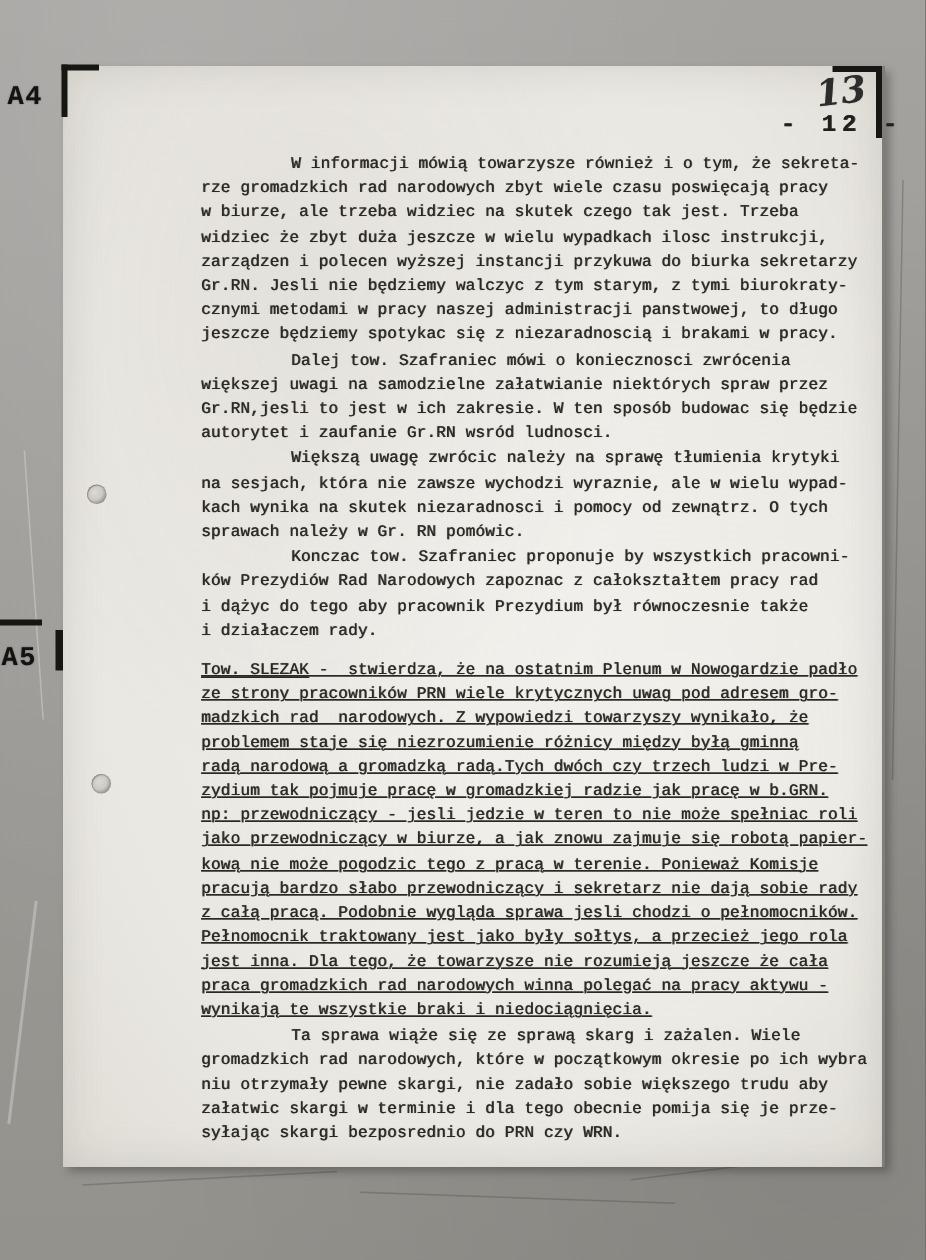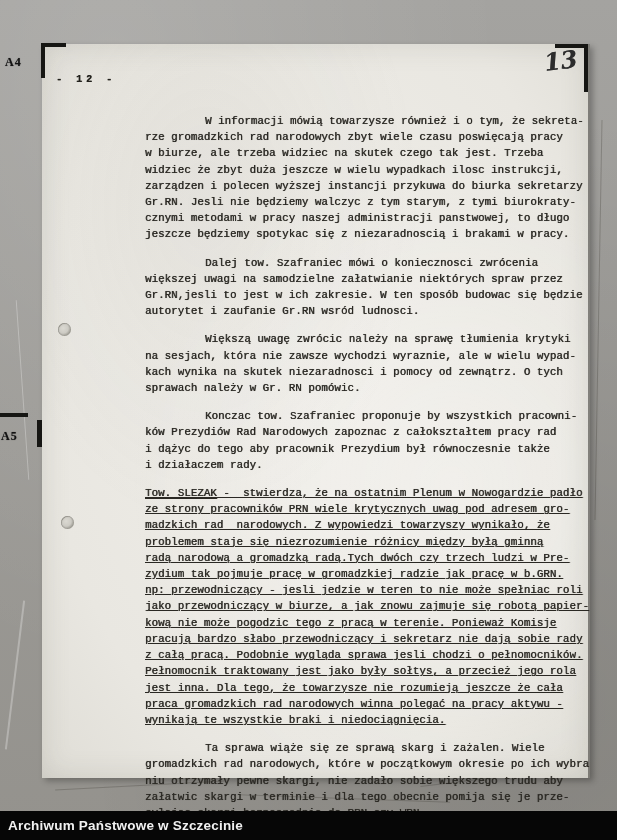--- a/index.html
+++ b/index.html
@@ -16,45 +16,45 @@
   .paper{
     position:absolute;left:42px;top:44px;width:546px;height:734px;
     background:
       radial-gradient(ellipse at 30% 22%, rgba(120,118,110,0.07), rgba(0,0,0,0) 40%),
       radial-gradient(ellipse at 75% 60%, rgba(255,255,255,0.25), rgba(255,255,255,0) 55%),
       radial-gradient(ellipse at 50% 45%, #f0eee9 0%, #e9e7e1 70%, #dfddd6 100%);
     border-right:2px solid rgba(45,44,40,0.55);
     box-shadow:3px 3px 6px rgba(0,0,0,0.28), inset 0 0 28px rgba(105,103,96,0.18);
   }
   .typed-header{
-    position:absolute;top:30px;left:0;width:100%;text-align:left;
+    position:absolute;top:30px;left:0;width:100%;text-align:right;
     transform:translateX(14px);
-    font-family:"Liberation Mono", monospace;font-weight:bold;font-size:10px;
+    font-family:"Liberation Mono", monospace;font-weight:bold;font-size:16px;
     letter-spacing:4px;color:#21201b;
     text-shadow:0.6px 0 0 rgba(33,32,27,0.8);
   }
   .typed-body{
     position:absolute;left:91px;top:57px;width:462px;
     font-family:"Liberation Mono", monospace;font-size:10.8px;line-height:16.2px;
     letter-spacing:0.05px;color:#2a2823;white-space:pre;
     text-shadow:0.45px 0 0 rgba(42,40,35,0.75), 0 0 1px rgba(42,40,35,0.22);
   }
-  .para{margin:12px;}
+  .para{margin:1px;}
   .para.gap{margin-top:10px;text-decoration:underline;}
   .line.indent{padding-left:60px;}
   .speaker{text-decoration:underline;text-underline-offset:2px;}
   .handwritten-number{
     position:absolute;left:544px;top:46px;
     font-family:"DejaVu Serif", serif;font-style:italic;font-weight:bold;
     font-size:24px;color:#2c2c2c;transform:rotate(-7deg);
     text-shadow:0 0 0.5px rgba(40,40,40,0.6);
   }
   .frame-label{
-    position:absolute;font-family:Liberation Serif, serif;font-weight:bold;
-    font-size:12px;color:#121212;letter-spacing:1px;
+    position:absolute;font-family:Liberation Mono, monospace;font-weight:bold;
+    font-size:18px;color:#121212;letter-spacing:1px;
     text-shadow:0 0 1px rgba(10,10,10,0.55);
   }
   .label-a4{left:5px;top:55px;}
   .label-a5{left:1px;top:429px;}
   .mark{position:absolute;background:#161613;}
   .hole-punch{
     position:absolute;width:13px;height:13px;border-radius:50%;
     background:radial-gradient(circle at 40% 40%, #dbd9d2 0%, #cdcbc4 45%, #8d8b83 78%, #b7b5ae 100%);
     box-shadow:inset 0.5px 0.5px 1px rgba(60,58,52,0.6);
   }
@@ -92,17 +92,14 @@
   <div class="mark" style="left:555px;top:44px;width:33px;height:4px;"></div>
   <div class="mark" style="left:584px;top:44px;width:4px;height:48px;"></div>
   <div class="mark" style="left:0px;top:413px;width:28px;height:4px;"></div>
   <div class="mark" style="left:37px;top:420px;width:5px;height:27px;"></div>
 
   <div class="frame-label label-a4">A4</div>
   <div class="frame-label label-a5">A5</div>
 
   <div class="handwritten-number">13</div>
 
-  <div class="footer-bar">
-    <div class="archive-name">Archiwum Państwowe w Szczecinie</div>
-  </div>
 
 </div>
 
 </body></html>

